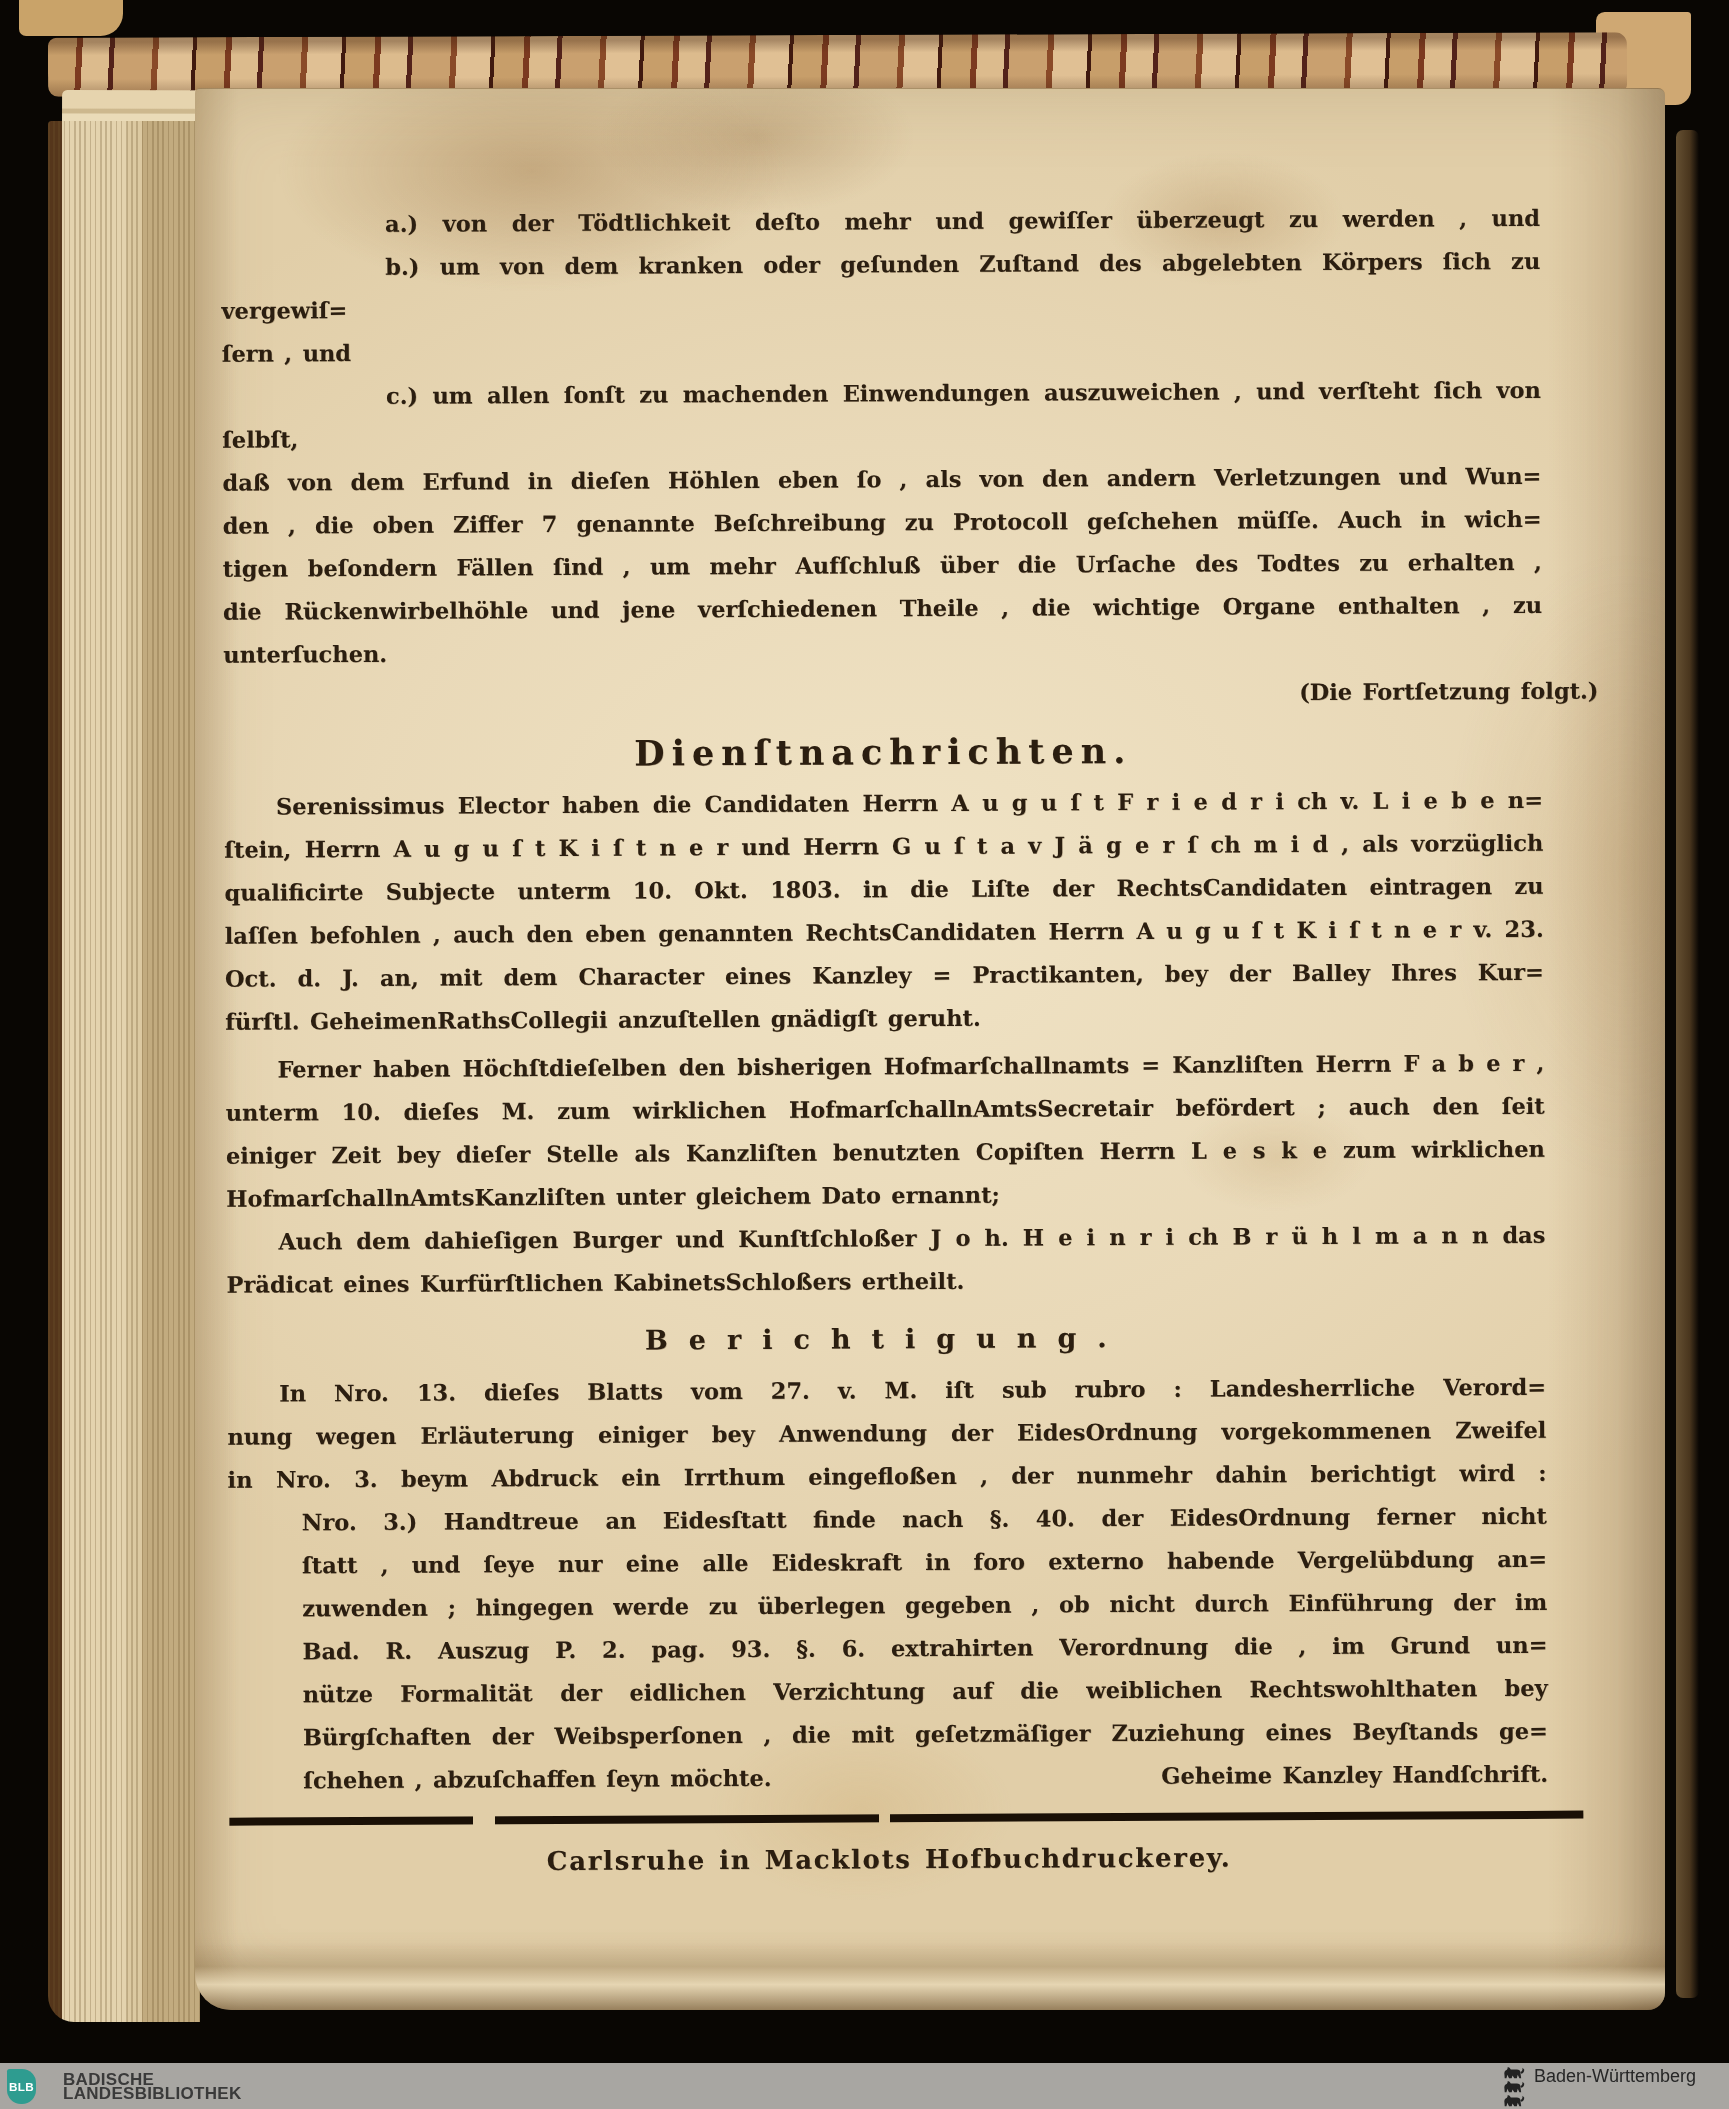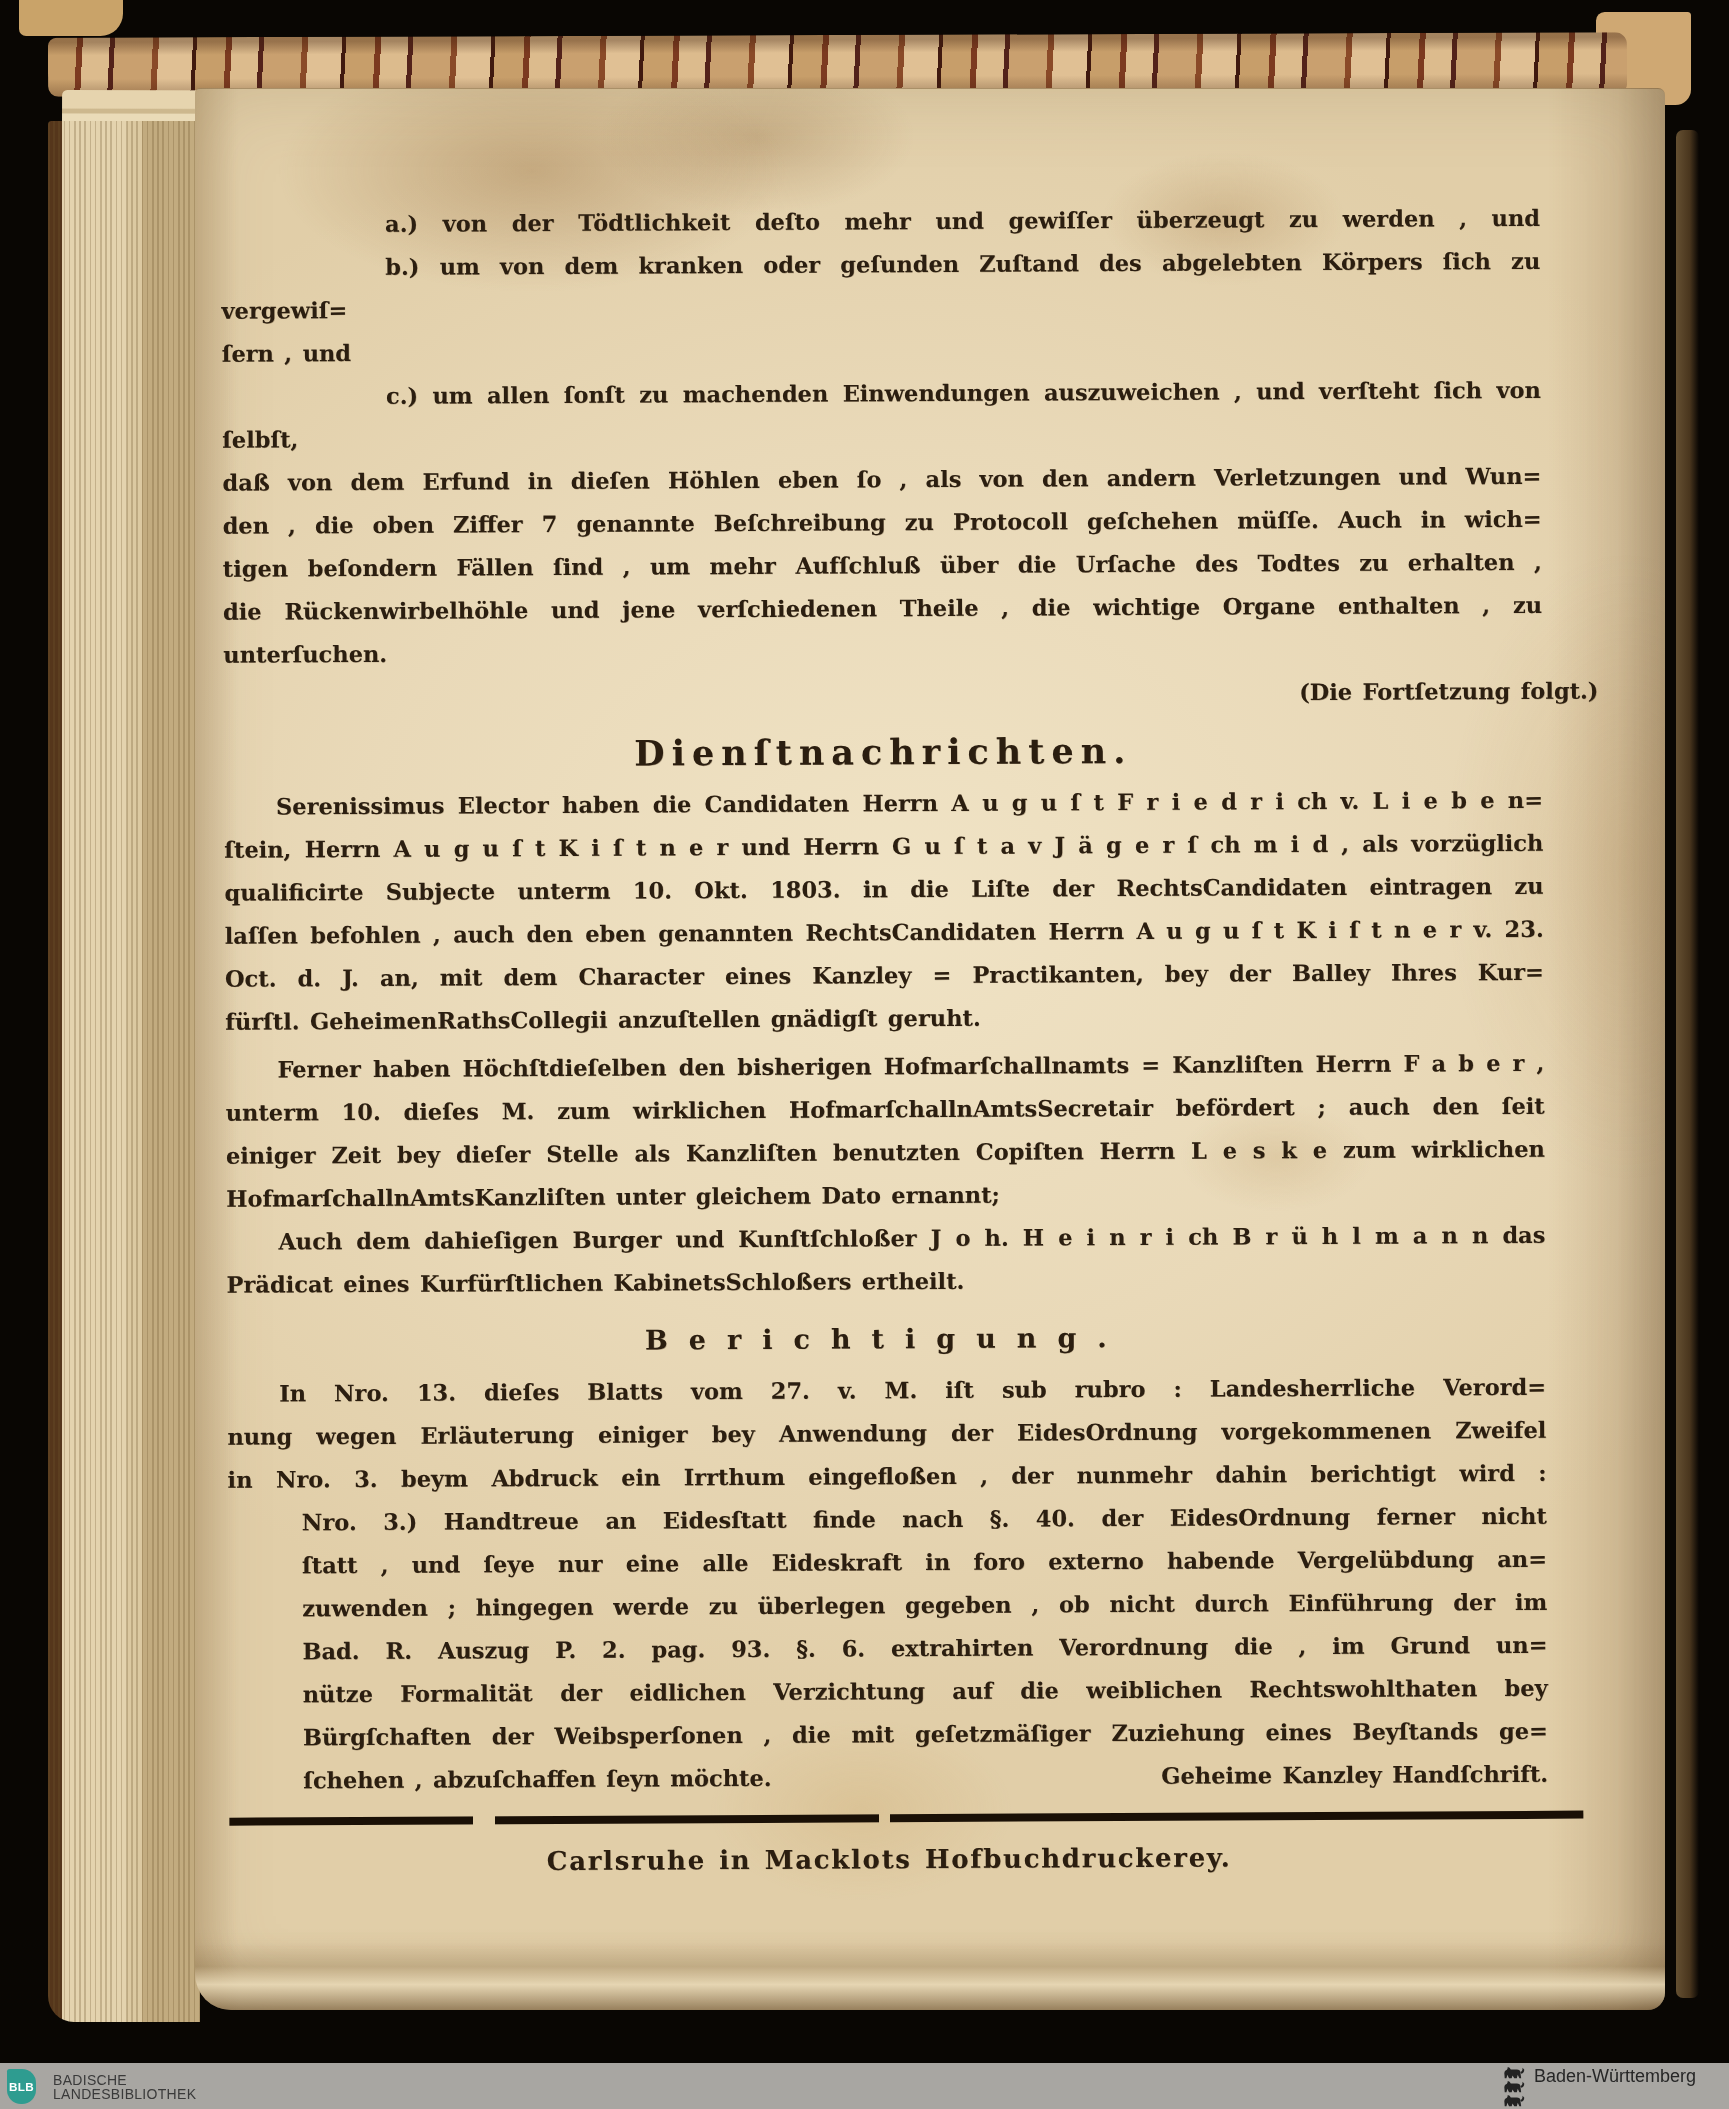--- a/index.html
+++ b/index.html
@@ -98,21 +98,21 @@
     position:absolute;left:0;bottom:0;width:100%;height:47px;
     background:#a8a6a2;display:flex;align-items:center;justify-content:space-between;
     font-family:"Liberation Sans","DejaVu Sans",sans-serif;
   }
   .f-left{display:flex;align-items:center;margin-left:7px;justify-content:center;}
   .blb-badge{
     width:29px;height:35px;border-radius:2.6px 14px 14px 14px;
     display:flex;align-items:center;justify-content:center;
     color:#fff;font-weight:700;font-size:11.7px;letter-spacing:0.3px;
   }
-  .f-left-text{margin-left:17px;font-size:14px;font-weight:400;line-height:14px;color:#3a3a3a;letter-spacing:0.3px;}
+  .f-left-text{margin-left:27px;font-size:17px;font-weight:700;line-height:14px;color:#3a3a3a;letter-spacing:0.3px;}
   .f-right{display:flex;margin-right:33px;gap:8.6px;}
   .lions{display:flex;flex-direction:column;gap:0.9px;}
   .f-right-text{font-size:18px;color:#262626;}
 </style>
 </head>
 <body>
 
 <div class="corner-blob blob-tl"></div>
 <div class="corner-blob blob-tr"></div>
 <div class="marble-band"></div>

